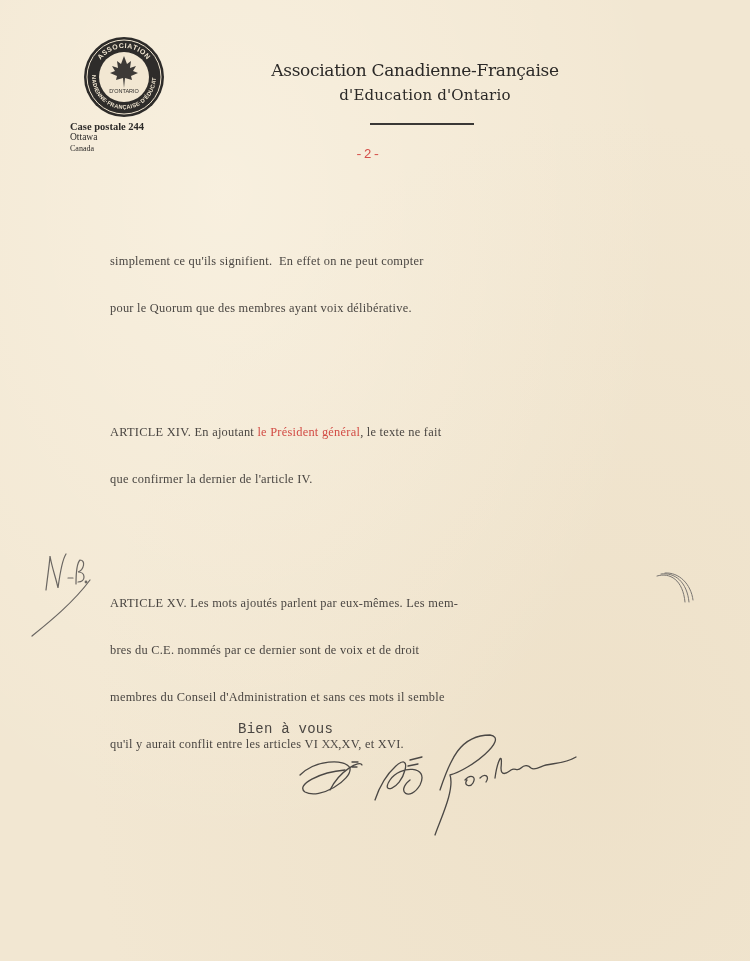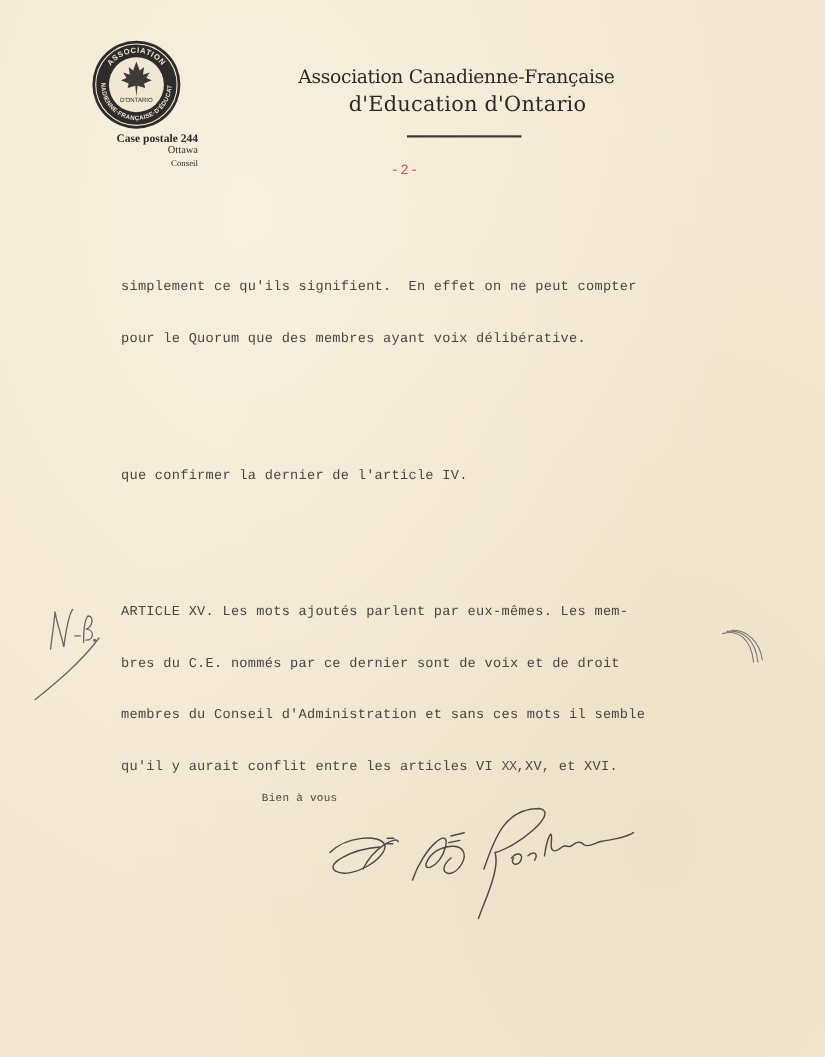--- a/index.html
+++ b/index.html
@@ -15,56 +15,56 @@
     background:
       radial-gradient(ellipse at 30% 20%, rgba(255,250,238,0.45), rgba(0,0,0,0) 60%),
       radial-gradient(ellipse at 80% 80%, rgba(230,214,185,0.35), rgba(0,0,0,0) 60%),
       #f2e7d2;
   }
   
   .seal {
     position:absolute; left:83px; top:36px; width:82px; height:82px;
   }
   .address {
-    position:absolute; left:70px; top:121px; width:110px; text-align:right;
+    position:absolute; left:70px; top:121px; width:110px; text-align:left;
     font-family:"Liberation Serif", "DejaVu Serif", serif; color:#2c2a28;
     line-height:11px;
   }
   .address .l1 { font-weight:bold; font-size:10.5px; }
   .address .l2 { font-weight:normal; font-size:9.5px; }
   .address .l3 { font-size:8px; }
 
   
   .title {
     position:absolute; left:255px; top:58px; width:320px; text-align:center;
     font-family:"DejaVu Serif", "Liberation Serif", serif;
     color:#2b2927; font-weight:normal;
   }
   .title .t1 { font-size:17px; letter-spacing:-0.3px; white-space:nowrap; line-height:24px; }
-  .title .t2 { font-size:19px; letter-spacing:0.2px; line-height:26px; margin-left:20px; }
+  .title .t2 { font-size:15px; letter-spacing:0.2px; line-height:26px; margin-left:20px; }
   .title-rule {
     position:absolute; left:370px; top:123px; width:104px; height:2px; background:#3a3836;
   }
   .page-number {
     position:absolute; left:355px; top:147px; font-size:13px; color:#d4504a; letter-spacing:1px;
   }
 
   
   .body {
     position:absolute; left:110px; top:192px; width:600px;
     font-size:12.4px; line-height:15.6px; letter-spacing:0.25px;
     white-space:pre;
   }
   .para { margin:0 0 15px 0; }
-  .line { display:block; height:15.6px; }
+  .line { display:block; height:15.6px;font-family:Liberation Serif, serif; }
   .red { color:#d24b44; }
   .struck { color:#5a5550; letter-spacing:-0.6px; }
 
   .closing {
-    position:absolute; left:238px; top:721px; font-size:10px; letter-spacing:0.25px;
+    position:absolute; left:238px; top:721px; font-size:14px; letter-spacing:0.25px;
   }
   .signature { position:absolute; left:290px; top:730px; width:300px; height:110px; }
   .nb-mark { position:absolute; left:28px; top:548px; width:70px; height:90px; }
   .margin-mark { position:absolute; left:655px; top:570px; width:40px; height:36px; }
 </style>
 </head>
 <body>
 
 <div class="page">
 
@@ -84,37 +84,38 @@
     </text>
     <g fill="#3d3a37">
       <path d="M41 20 L44 28 L48 25 L47 32 L53 30 L50 35 L55 37 L48 40 L49 44 L42 42 L41 52 L40 42 L33 44 L34 40 L27 37 L32 35 L29 30 L35 32 L34 25 L38 28 Z"></path>
     </g>
     <text x="41" y="57" text-anchor="middle" font-family="Liberation Sans, sans-serif" font-size="5.5" fill="#2e2c2a">D'ONTARIO</text>
   </svg>
 
   <div class="address">
     <div class="l1">Case postale 244</div>
     <div class="l2">Ottawa</div>
-    <div class="l3">Conseil</div>
+    <div class="l3">Canada</div>
   </div>
 
   <div class="title">
     <div class="t1">Association Canadienne-Française</div>
     <div class="t2">d'Education d'Ontario</div>
   </div>
   <div class="title-rule"></div>
 
   <div class="page-number">-2-</div>
 
   <div class="body">
     <div class="para">
       <span class="line">simplement ce qu'ils signifient.  En effet on ne peut compter</span>
       <span class="line">pour le Quorum que des membres ayant voix délibérative.</span>
     </div>
     <div class="para">
+      <span class="line"><span>ARTICLE XIV. En ajoutant </span><span class="red">le Président général</span><span>, le texte ne fait</span></span>
       <span class="line">que confirmer la dernier de l'article IV.</span>
     </div>
     <div class="para">
       <span class="line">ARTICLE XV. Les mots ajoutés parlent par eux-mêmes. Les mem-</span>
       <span class="line">bres du C.E. nommés par ce dernier sont de voix et de droit</span>
       <span class="line">membres du Conseil d'Administration et sans ces mots il semble</span>
       <span class="line"><span>qu'il y aurait conflit entre les articles VI </span><span class="struck">XX</span><span>,XV, et XVI.</span></span>
     </div>
     
     

